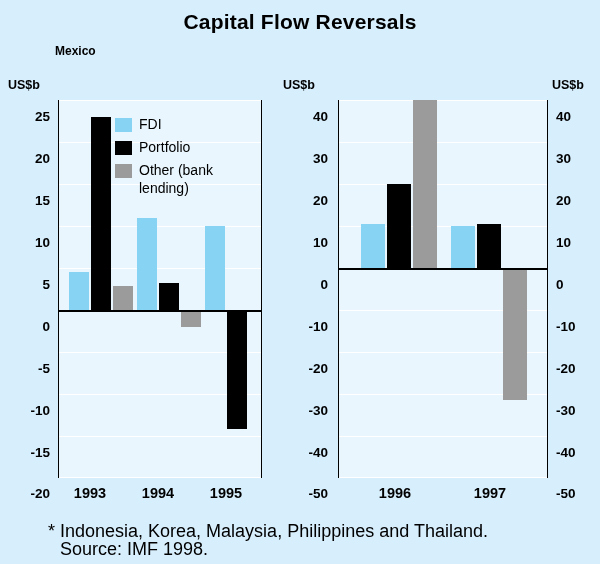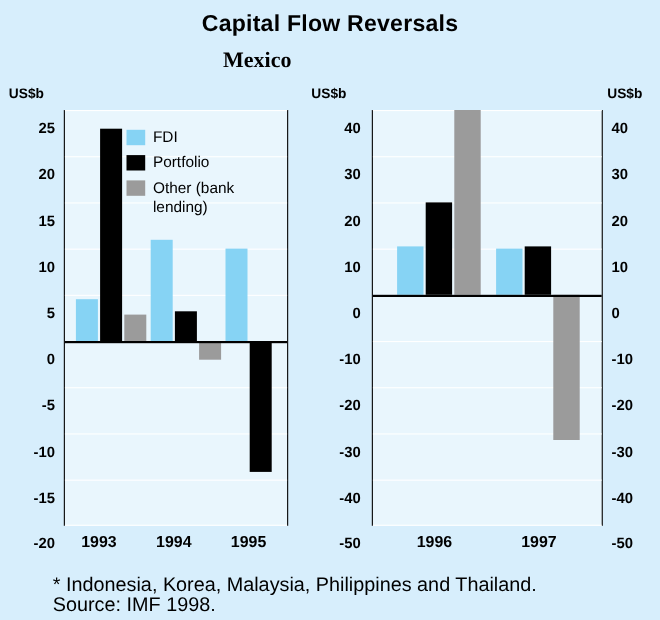--- a/index.html
+++ b/index.html
@@ -24,24 +24,23 @@
     top: 10px;
     left: 0;
     width: 600px;
     text-align: center;
     font-size: 21px;
     font-weight: bold;
     letter-spacing: 0.2px;
   }
   .panel-title {
     position: absolute;
-    font-size: 20px;
-    font-weight: bold;
-    text-align: right;
-    font-family: Liberation Serif, serif;
+    font-size: 12px;
+    font-weight: bold;
+    text-align: left;
   }
   .axis-unit {
     position: absolute;
     font-size: 12.5px;
     font-weight: bold;
   }
   .plot {
     position: absolute;
     background: #e9f6fd;
     border-left: 1.5px solid #000;
@@ -230,15 +229,15 @@
   <div class="ytick right" style="left:556px; top:319px;">-10</div>
   <div class="ytick right" style="left:556px; top:361px;">-20</div>
   <div class="ytick right" style="left:556px; top:403px;">-30</div>
   <div class="ytick right" style="left:556px; top:445px;">-40</div>
   <div class="ytick right" style="left:556px; top:486px;">-50</div>
 
   <div class="xlabel" style="left:365px; top:485px; width:60px;">1996</div>
   <div class="xlabel" style="left:460px; top:485px; width:60px;">1997</div>
 
   <div class="footnote" style="left:48px; top:521px;">* Indonesia, Korea, Malaysia, Philippines and Thailand.</div>
-  <div class="footnote" style="left:48px; top:539px;">Source: IMF 1998.</div>
+  <div class="footnote" style="left:60px; top:539px;">Source: IMF 1998.</div>
 
 </div>
 
 </body></html>

